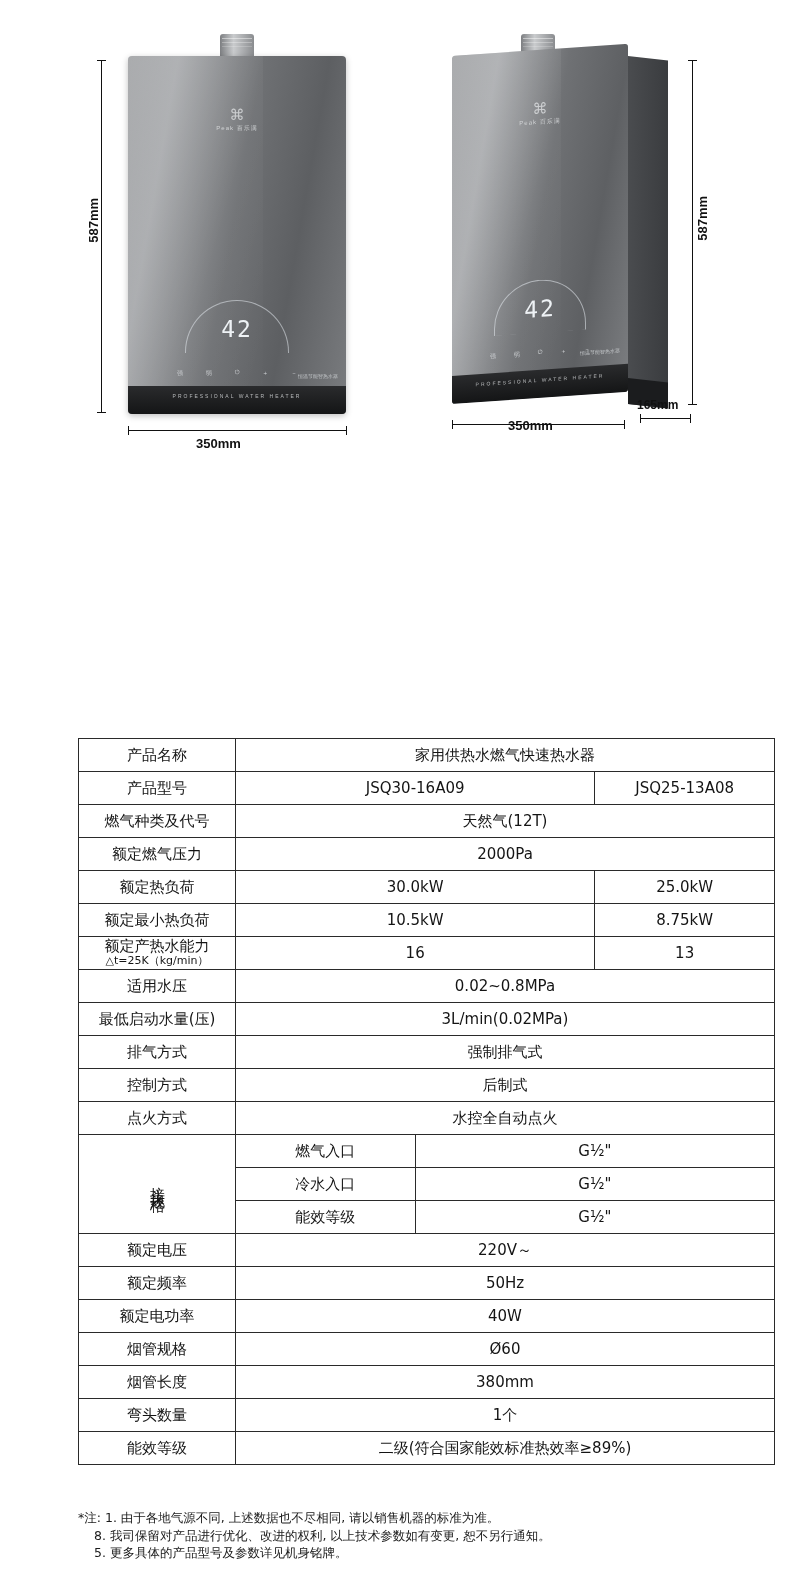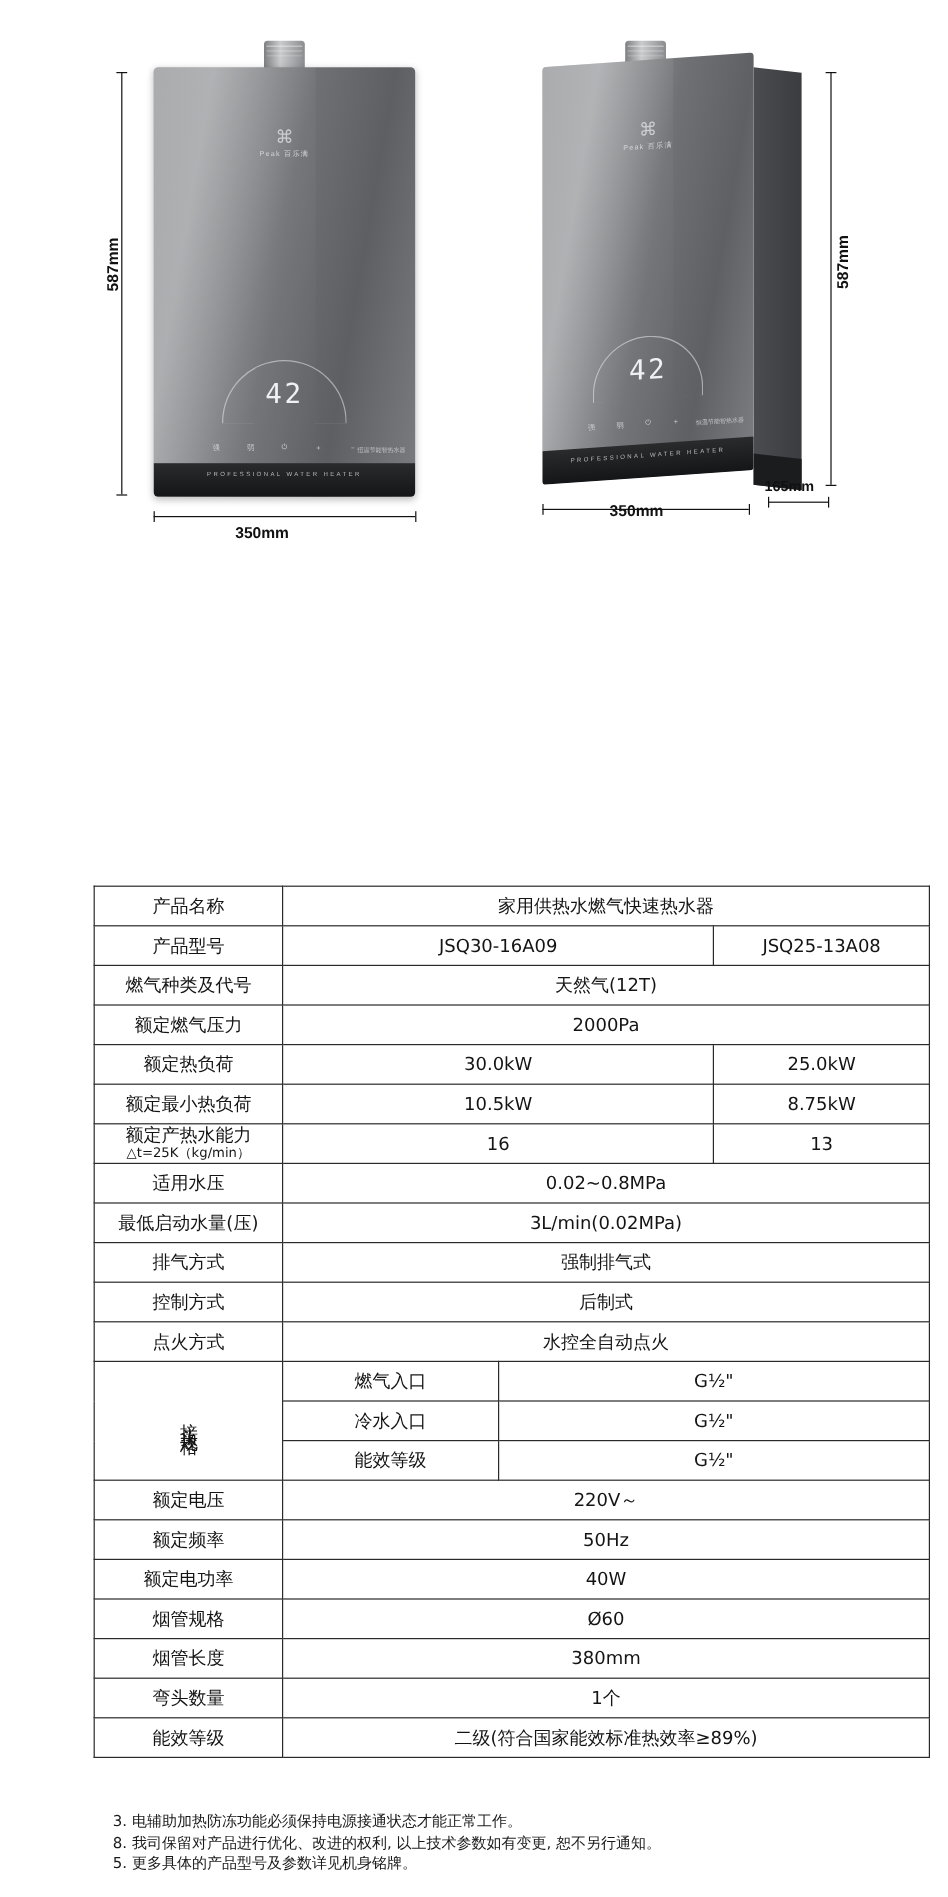--- a/index.html
+++ b/index.html
@@ -493,18 +493,18 @@
         </tr>
         <tr>
           <td class="label">能效等级</td>
           <td colspan="3">二级(符合国家能效标准热效率≥89%)</td>
         </tr>
       </tbody>
     </table>
   </div>
 
   <div class="notes">
-    <span class="nrow">3. 电辅助加热防冻功能必须保持电源接通状态才能正常工作。</span>
+    <span class="n0"><span>*注:</span> <span>1. 由于各地气源不同, 上述数据也不尽相同, 请以销售机器的标准为准。</span></span>
     <span class="nrow">8. 我司保留对产品进行优化、改进的权利, 以上技术参数如有变更, 恕不另行通知。</span>
     <span class="nrow">5. 更多具体的产品型号及参数详见机身铭牌。</span>
   </div>
 
 </div>
 
 </body></html>

